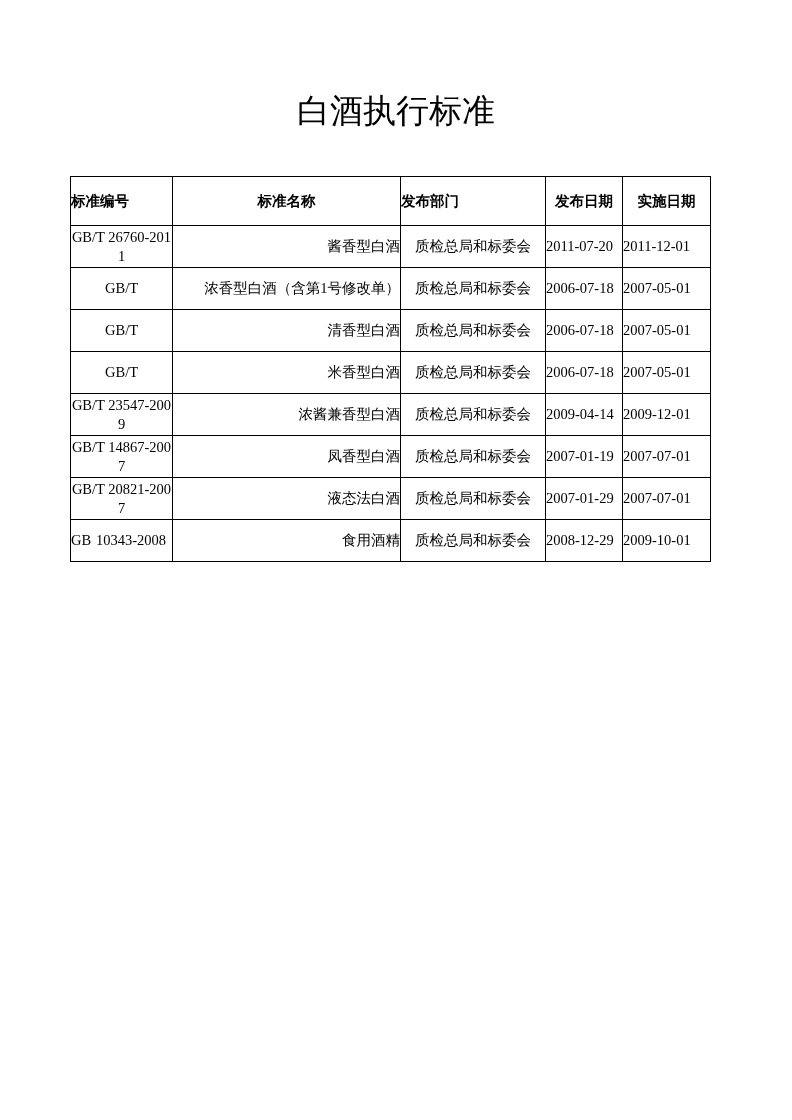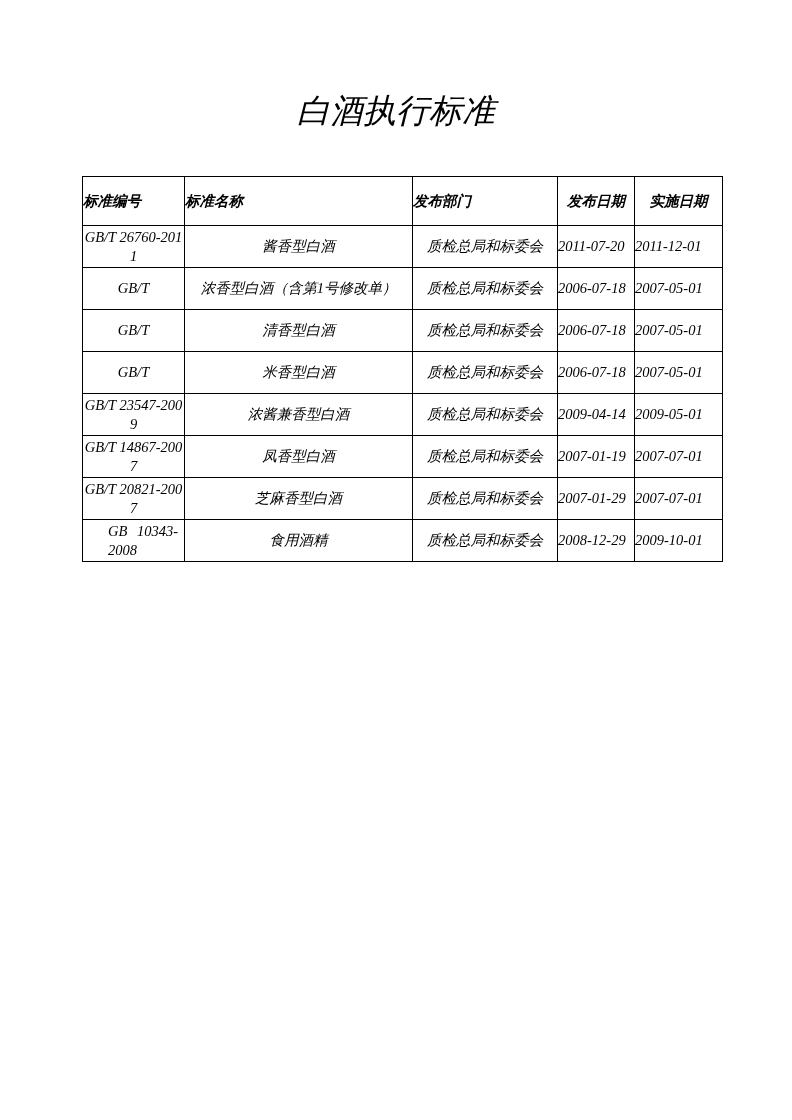--- a/index.html
+++ b/index.html
@@ -15,21 +15,20 @@
     color: #000000;
     overflow: hidden;
   }
 
   .page {
     position: absolute;
     left: 0;
     top: 0;
     width: 724px;
     height: 1120px;
-    font-style: italic;
   }
 
   
   .doc-title {
     position: absolute;
     left: 0;
     top: 92px;
     width: 792px;
     text-align: center;
     font-family: "DejaVu Sans", "Liberation Sans", sans-serif;
@@ -37,21 +36,21 @@
     line-height: 38px;
     letter-spacing: 0px;
     font-weight: 400;
     color: #000000;
     white-space: nowrap;
   }
 
   
   .std-table {
     position: absolute;
-    left: 82px;
+    left: 70px;
     top: 176px;
     width: 640px;
     border-collapse: collapse;
     table-layout: fixed;
     font-family: "Liberation Serif", "DejaVu Serif", serif;
   }
   .std-table td, .std-table th {
     border: 1px solid #000000;
     padding: 0;
     vertical-align: middle;
@@ -76,21 +75,21 @@
     font-size: 14.5px;
     line-height: 18px;
   }
   .hdr-no {
     vertical-align: top;
     text-align: left;
     padding: 4px 0 0 6px;
   }
   .hdr-name {
     vertical-align: middle;
-    text-align: left;
+    text-align: center;
     padding-left: 8px;
   }
   .hdr-dept {
     vertical-align: middle;
     text-align: left;
     padding-left: 10px;
     border-radius: 9px;
   }
   .hdr-pub, .hdr-impl {
     vertical-align: middle;
@@ -104,24 +103,23 @@
     text-align: center;
     padding: 2px 4px 2px 6px;
     font-size: 14px;
     line-height: 18px;
     word-break: break-all;
   }
   .cell-no.justify {
     text-align: justify;
     text-align-last: justify;
     padding-right: 6px;
-    padding-left: 25px;
   }
   .cell-name {
-    text-align: center;
+    text-align: right;
     padding-left: 10px;
     font-size: 15px;
   }
   .cell-dept {
     text-align: center;
     font-size: 15px;
   }
   .cell-date {
     text-align: left;
     padding: 2px 2px 2px 5px;
@@ -181,32 +179,32 @@
           <td class="cell-name">米香型白酒</td>
           <td class="cell-dept">质检总局和标委会</td>
           <td class="cell-date">2006-07-18</td>
           <td class="cell-date">2007-05-01</td>
         </tr>
         <tr class="data-row">
           <td class="cell-no">GB/T 23547-2009</td>
           <td class="cell-name">浓酱兼香型白酒</td>
           <td class="cell-dept">质检总局和标委会</td>
           <td class="cell-date">2009-04-14</td>
-          <td class="cell-date">2009-05-01</td>
+          <td class="cell-date">2009-12-01</td>
         </tr>
         <tr class="data-row">
           <td class="cell-no">GB/T 14867-2007</td>
           <td class="cell-name">凤香型白酒</td>
           <td class="cell-dept">质检总局和标委会</td>
           <td class="cell-date">2007-01-19</td>
           <td class="cell-date">2007-07-01</td>
         </tr>
         <tr class="data-row">
           <td class="cell-no">GB/T 20821-2007</td>
-          <td class="cell-name">芝麻香型白酒</td>
+          <td class="cell-name">液态法白酒</td>
           <td class="cell-dept">质检总局和标委会</td>
           <td class="cell-date">2007-01-29</td>
           <td class="cell-date">2007-07-01</td>
         </tr>
         <tr class="data-row">
           <td class="cell-no justify">GB 10343-2008</td>
           <td class="cell-name">食用酒精</td>
           <td class="cell-dept">质检总局和标委会</td>
           <td class="cell-date">2008-12-29</td>
           <td class="cell-date">2009-10-01</td>

